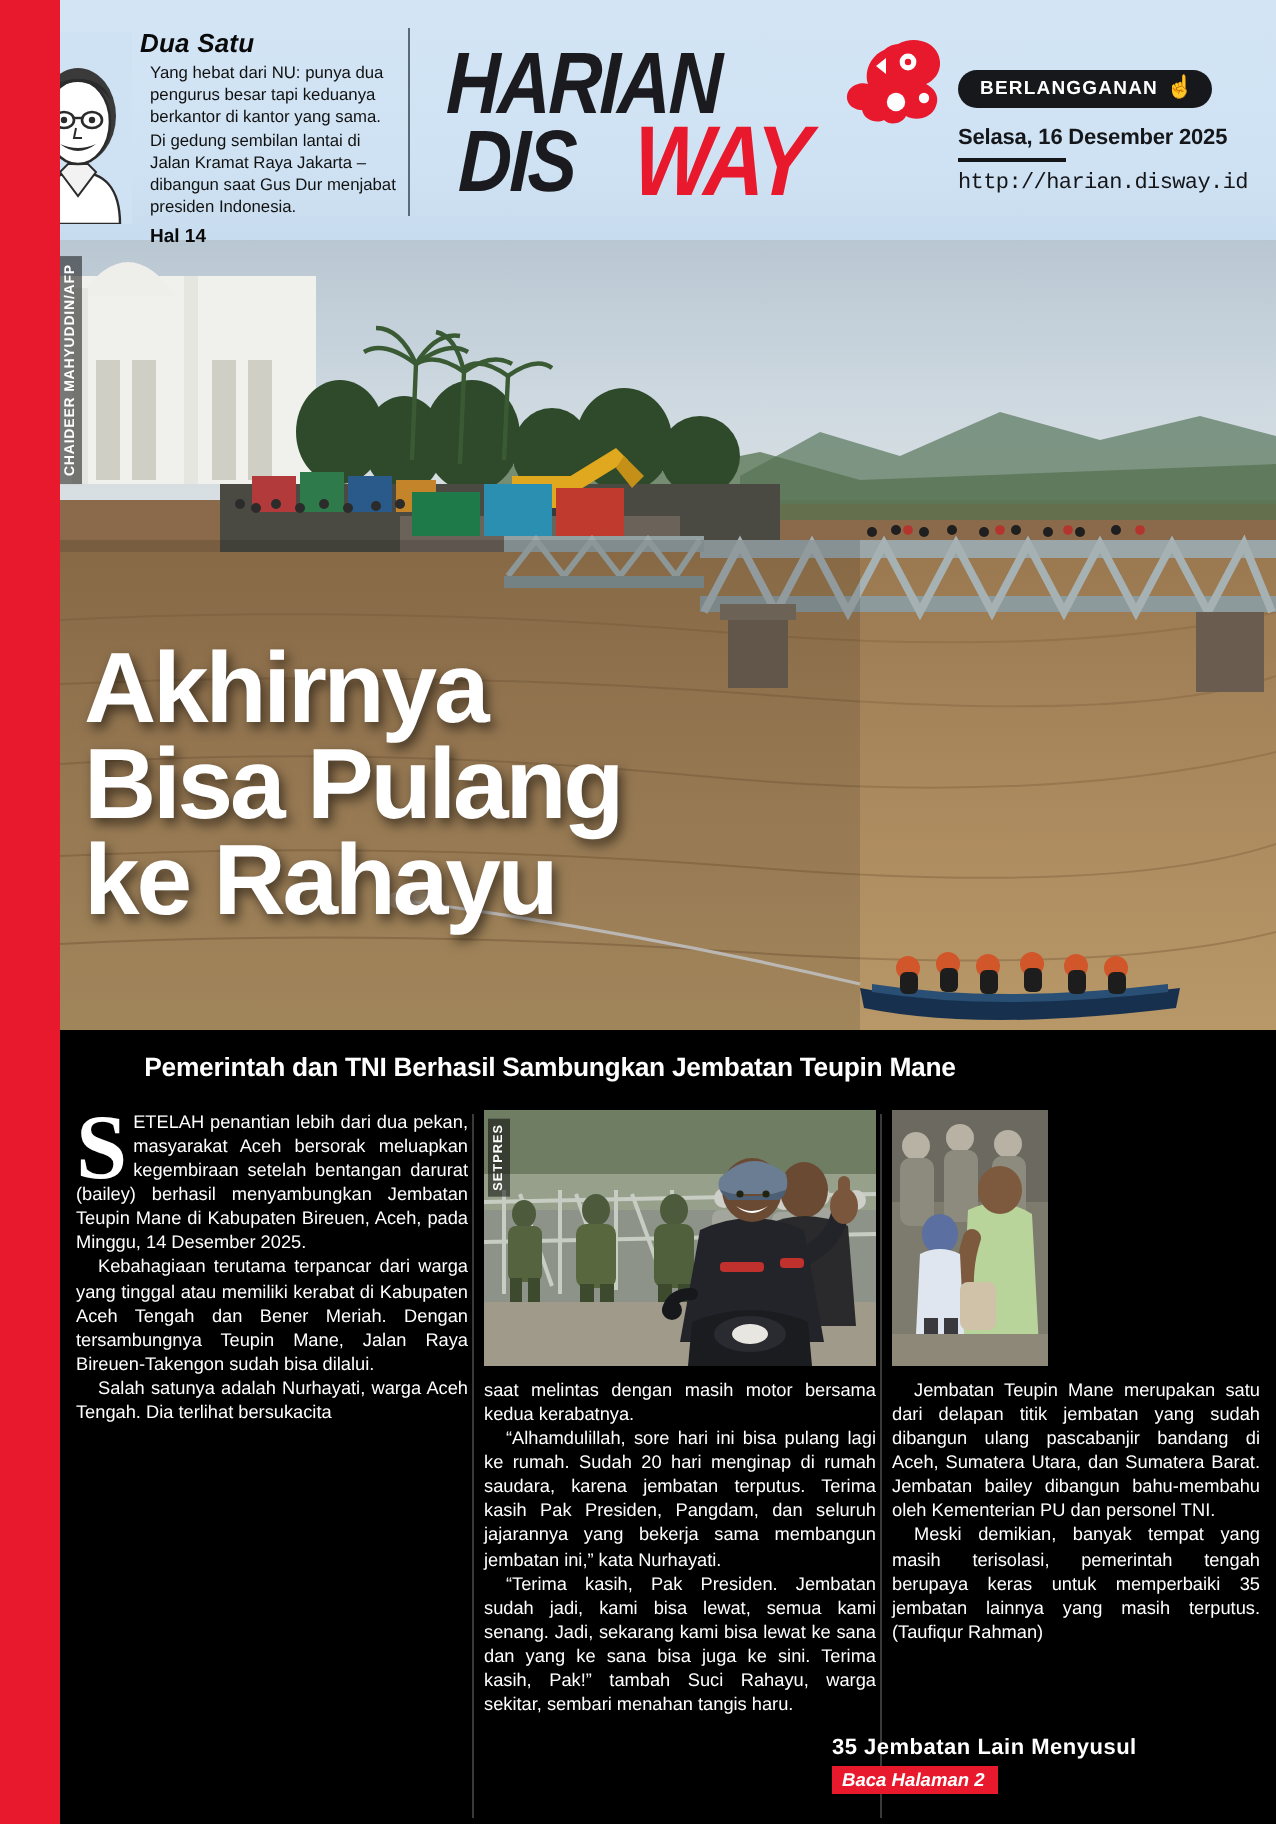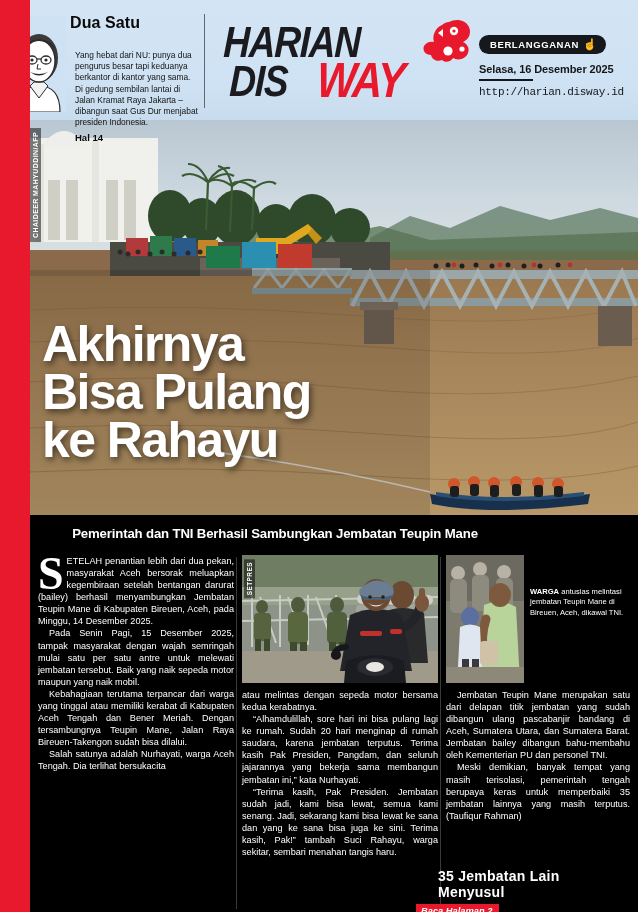--- a/index.html
+++ b/index.html
@@ -41,22 +41,22 @@
     width: 185px; height: 100px;
   }
   .col-portrait {
     position: absolute; left: 0; top: 2px;
     width: 54px; height: 96px;
     overflow: hidden;
   }
   .col-portrait svg { display:block; }
   .col-text { position: absolute; left: 58px; top: 0; width: 128px; }
   .col-title {
-    font-size: 16px; font-weight: bold; color: #0a0a0a;
-    letter-spacing: .1px; margin-bottom: 18px;
+    font-size: 13px; font-weight: bold; color: #0a0a0a;
+    letter-spacing: .1px; margin-bottom: 2px; font-style: italic;
   }
   .col-body {
     font-size: 8.4px; line-height: 1.33; color: #111;
     font-family: "Liberation Sans", sans-serif;
     padding-left: 5px;
   }
   .col-page {
     font-size: 9.5px; font-weight: bold; color: #0a0a0a;
     margin-top: 4px; padding-left: 5px;
   }
@@ -225,21 +225,21 @@
     position: absolute; left: 500px; top: 36px; width: 100px;
     color: #fff; font-size: 7.6px; line-height: 1.38;
   }
   .caption-right b { font-weight: bold; }
 
   .followup {
     position: absolute; left: 416px; top: 868px;
     width: 190px;
   }
   .followup-title {
-    color: #fff; font-size: 14px; font-weight: bold; letter-spacing: .25px; margin-left: 22px;
+    color: #fff; font-size: 11px; font-weight: bold; letter-spacing: .25px;
   }
   .followup-tag {
     display: inline-block; margin-top: 3px;
     background: #e8192c; color: #fff;
     font-size: 9.3px; font-weight: bold; font-style: italic;
     padding: 2px 7px 2px 5px;
   }
 </style>
 </head>
 <body>
@@ -602,35 +602,31 @@
         <path d="M14 72 q10 -5 20 0 l2 40 l-24 0 Z" fill="#dfe6ef"></path>
         <rect x="16" y="104" width="7" height="24" fill="#3a3a3e"></rect>
         <rect x="26" y="104" width="7" height="24" fill="#3a3a3e"></rect>
 
         <rect x="34" y="86" width="18" height="24" rx="4" fill="#cfc2a8"></rect>
 
         <rect x="0" y="112" width="78" height="16" fill="#8e8878"></rect>
       </svg>
     </div>
 
-    <div class="caption-right">
-      <b>WARGA</b><span> antusias melintasi jembatan Teupin Mane di Bireuen, Aceh, dikawal TNI.</span>
-    </div>
 
     <div class="col col1">
       <p class="noind">
         <span class="dropcap">S</span><span>ETELAH penantian lebih dari dua pekan, masyarakat Aceh bersorak meluapkan kegembiraan setelah bentangan darurat (bailey) berhasil menyambungkan Jembatan Teupin Mane di Kabupaten Bireuen, Aceh, pada Minggu, 14 Desember 2025.</span>
       </p>
-      <p><span>Pada Senin Pagi, 15 Desember 2025, tampak masyarakat dengan wajah semringah mulai satu per satu antre untuk melewati jembatan tersebut. Baik yang naik sepeda motor maupun yang naik mobil.</span></p>
       <p><span>Kebahagiaan terutama terpancar dari warga yang tinggal atau memiliki kerabat di Kabupaten Aceh Tengah dan Bener Meriah. Dengan tersambungnya Teupin Mane, Jalan Raya Bireuen-Takengon sudah bisa dilalui.</span></p>
       <p><span>Salah satunya adalah Nurhayati, warga Aceh Tengah. Dia terlihat bersukacita</span></p>
     </div>
 
     <div class="col col2">
-      <p class="noind"><span>atau melintas dengan sepeda motor bersama kedua kerabatnya.</span></p>
+      <p class="noind"><span>saat melintas dengan masih motor bersama kedua kerabatnya.</span></p>
       <p><span>“Alhamdulillah, sore hari ini bisa pulang lagi ke rumah. Sudah 20 hari menginap di rumah saudara, karena jembatan terputus. Terima kasih Pak Presiden, Pangdam, dan seluruh jajarannya yang bekerja sama membangun jembatan ini,” kata Nurhayati.</span></p>
       <p><span>“Terima kasih, Pak Presiden. Jembatan sudah jadi, kami bisa lewat, semua kami senang. Jadi, sekarang kami bisa lewat ke sana dan yang ke sana bisa juga ke sini. Terima kasih, Pak!” tambah Suci Rahayu, warga sekitar, sembari menahan tangis haru.</span></p>
     </div>
 
     <div class="col col3">
       <p><span>Jembatan Teupin Mane merupakan satu dari delapan titik jembatan yang sudah dibangun ulang pascabanjir bandang di Aceh, Sumatera Utara, dan Sumatera Barat. Jembatan bailey dibangun bahu-membahu oleh Kementerian PU dan personel TNI.</span></p>
       <p><span>Meski demikian, banyak tempat yang masih terisolasi, pemerintah tengah berupaya keras untuk memperbaiki 35 jembatan lainnya yang masih terputus. (Taufiqur Rahman)</span></p>
     </div>
   </div>
 

